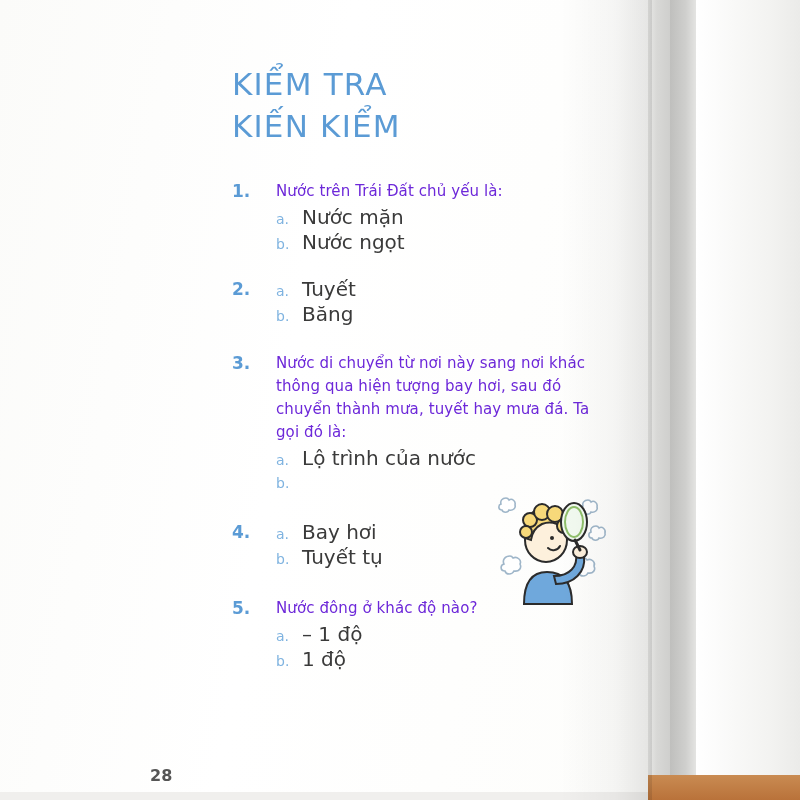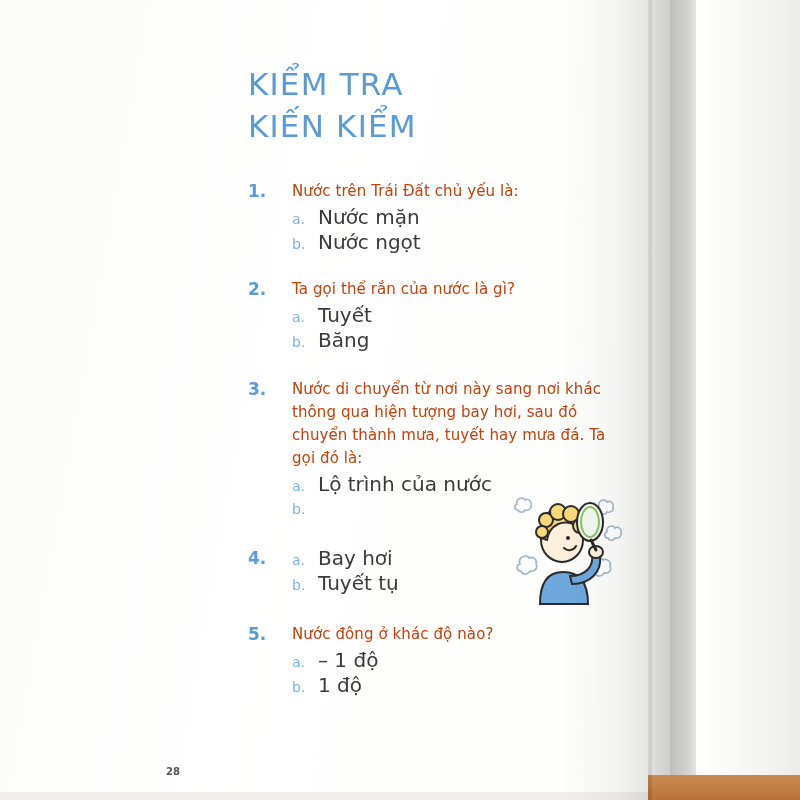--- a/index.html
+++ b/index.html
@@ -78,21 +78,21 @@
     top: 0;
     width: 92px;
     height: 800px;
     background: linear-gradient(90deg, rgba(0,0,0,0) 0%, rgba(0,0,0,0.035) 60%, rgba(0,0,0,0.10) 100%);
     pointer-events: none;
   }
 
   
   .content {
     position: absolute;
-    left: 16px;
+    left: 0;
     top: 0;
     width: 648px;
     height: 768px;
   }
   .title {
     position: absolute;
     left: 232px;
     top: 63px;
     color: #5b9bd5;
     font-family: "DejaVu Sans", sans-serif;
@@ -118,21 +118,21 @@
     left: 0;
     top: 0;
     width: 30px;
     color: #5b9bd5;
     font-weight: bold;
     font-size: 17px;
     line-height: 22px;
   }
   .q-text {
     margin-left: 44px;
-    color: #c2410c;
+    color: #6d28d9;
     font-size: 15px;
     line-height: 23px;
     letter-spacing: 0.1px;
   }
   .answers {
     margin-left: 44px;
     margin-top: 3px;
   }
   .ans {
     display: flex;
@@ -152,21 +152,21 @@
   
   .q-wide .q-text { width: 330px; }
   
   .q-narrow .q-text { width: 220px; }
 
   .page-number {
     position: absolute;
     left: 150px;
     top: 766px;
     color: #555;
-    font-size: 10px;
+    font-size: 16px;
     font-weight: bold;
   }
 
   
   .illustration {
     position: absolute;
     left: 492px;
     top: 480px;
     width: 130px;
     height: 125px;
@@ -202,21 +202,20 @@
           </div>
           <div class="ans">
             <span class="ans-letter">b.</span>
             <span class="ans-text">Nước ngọt</span>
           </div>
         </div>
       </div>
 
       <div class="q" style="margin-bottom:24px;">
         <div class="q-num">2.</div>
-        <div class="q-text">Ta gọi thể rắn của nước là gì?</div>
         <div class="answers">
           <div class="ans">
             <span class="ans-letter">a.</span>
             <span class="ans-text">Tuyết</span>
           </div>
           <div class="ans">
             <span class="ans-letter">b.</span>
             <span class="ans-text">Băng</span>
           </div>
         </div>

